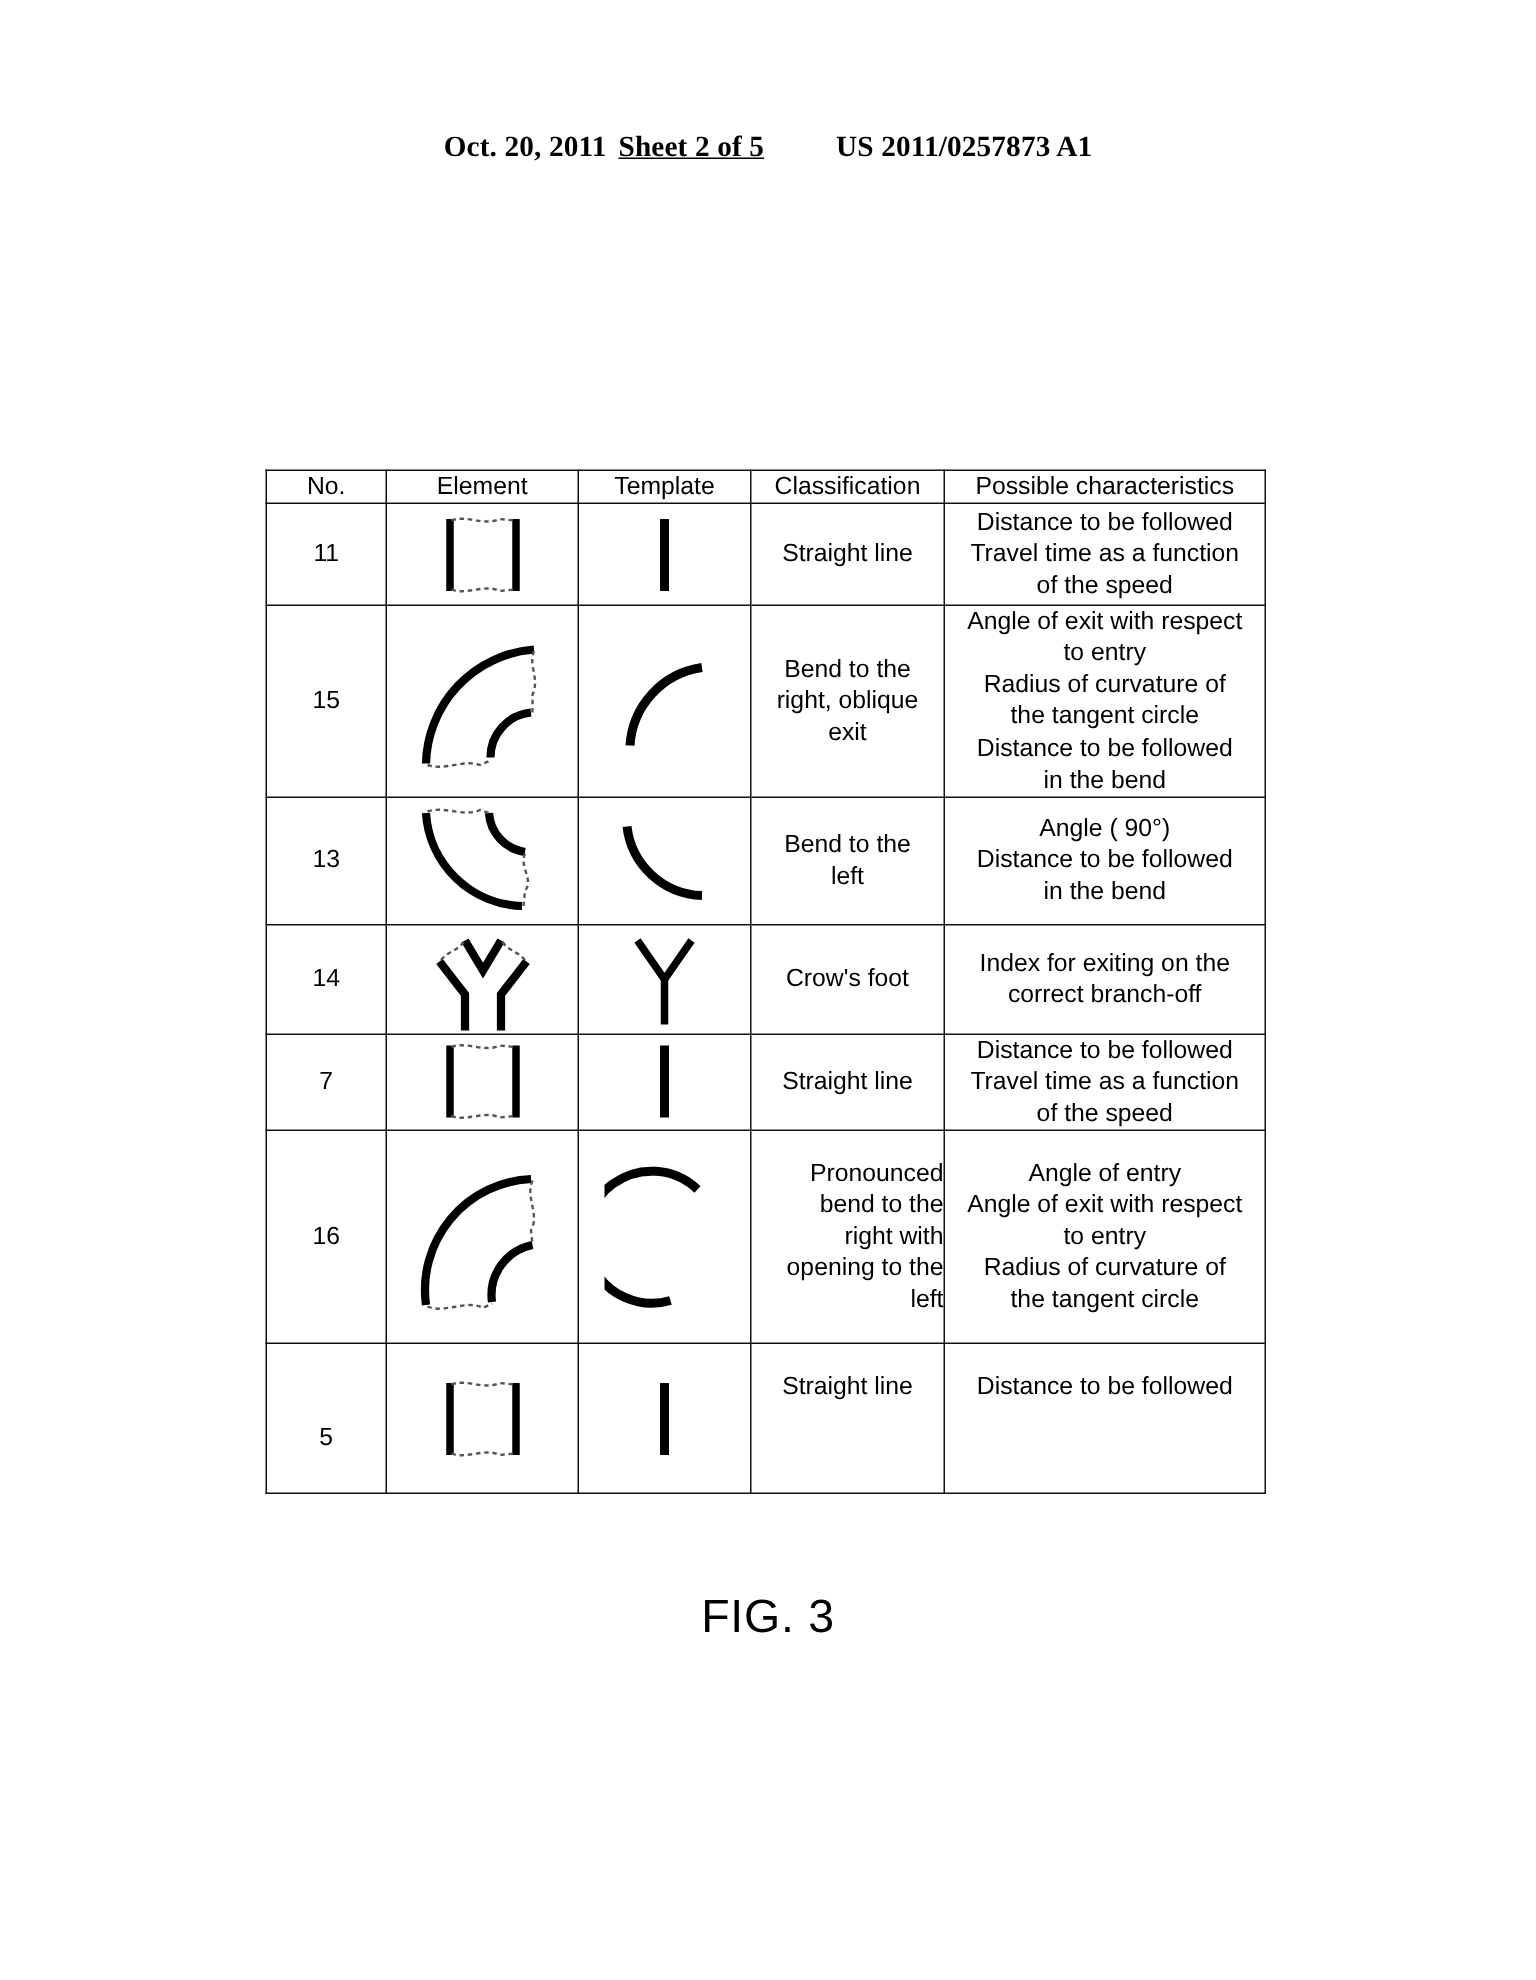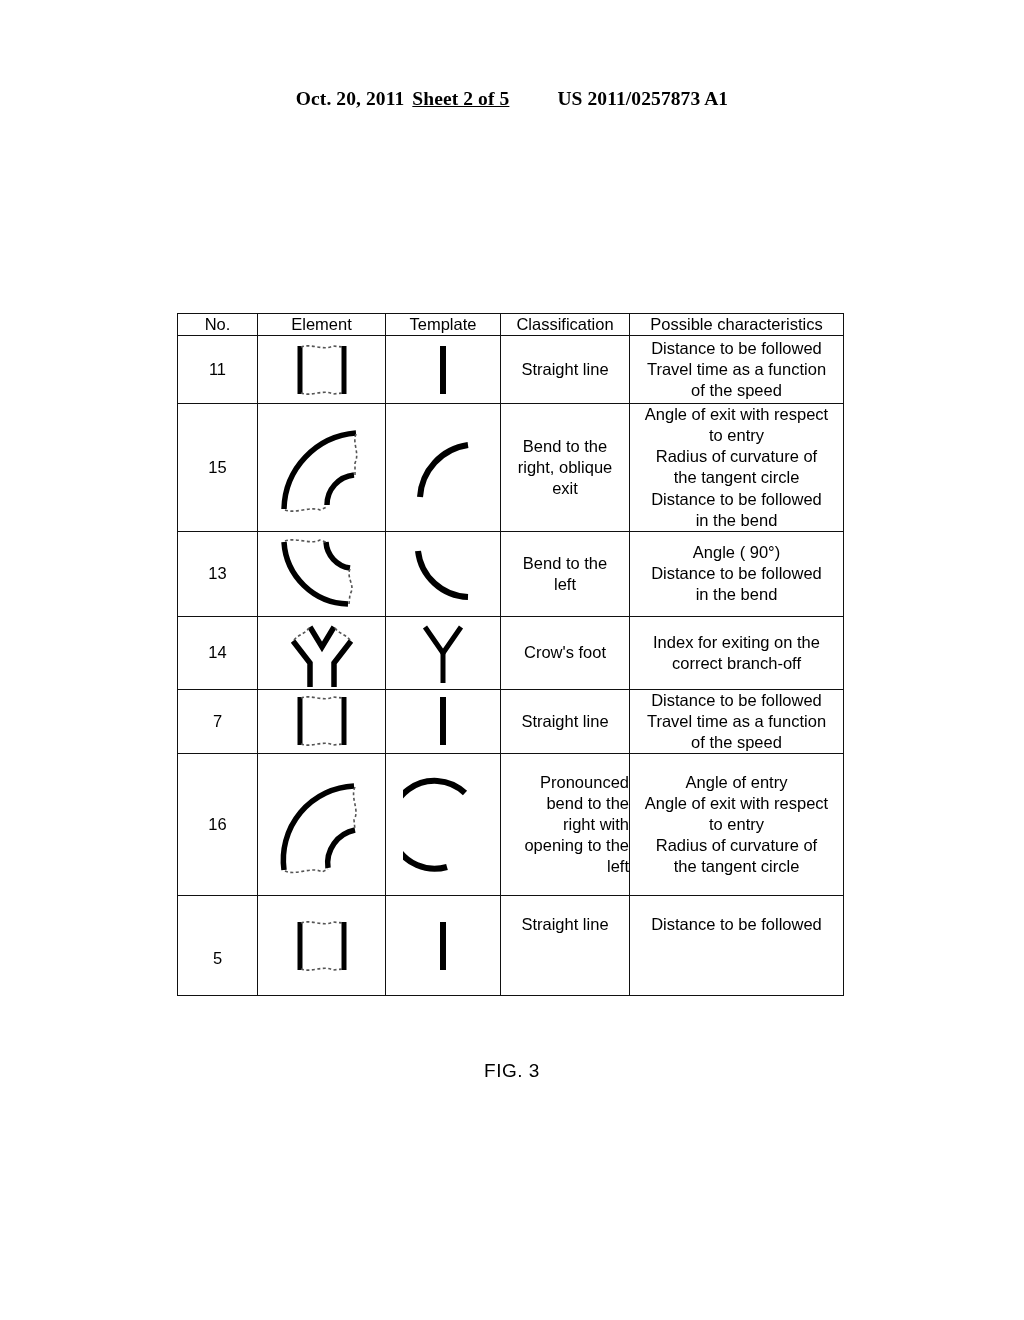--- a/index.html
+++ b/index.html
@@ -65,21 +65,21 @@
     justify-content:center;
   }
   svg { display:block; }
 
   
   .fig-caption {
     position:absolute;
     left:0; right:0;
     top:1060px;
     text-align:center;
-    font-size:19px;
+    font-size:31px;
     letter-spacing:0.5px;
     font-family:"Liberation Sans", sans-serif;
   }
 </style>
 </head>
 <body>
 
 <div class="page-header">
   <span class="hdr-date">Oct. 20, 2011</span>
   <span class="hdr-sheet">Sheet 2 of 5</span>

